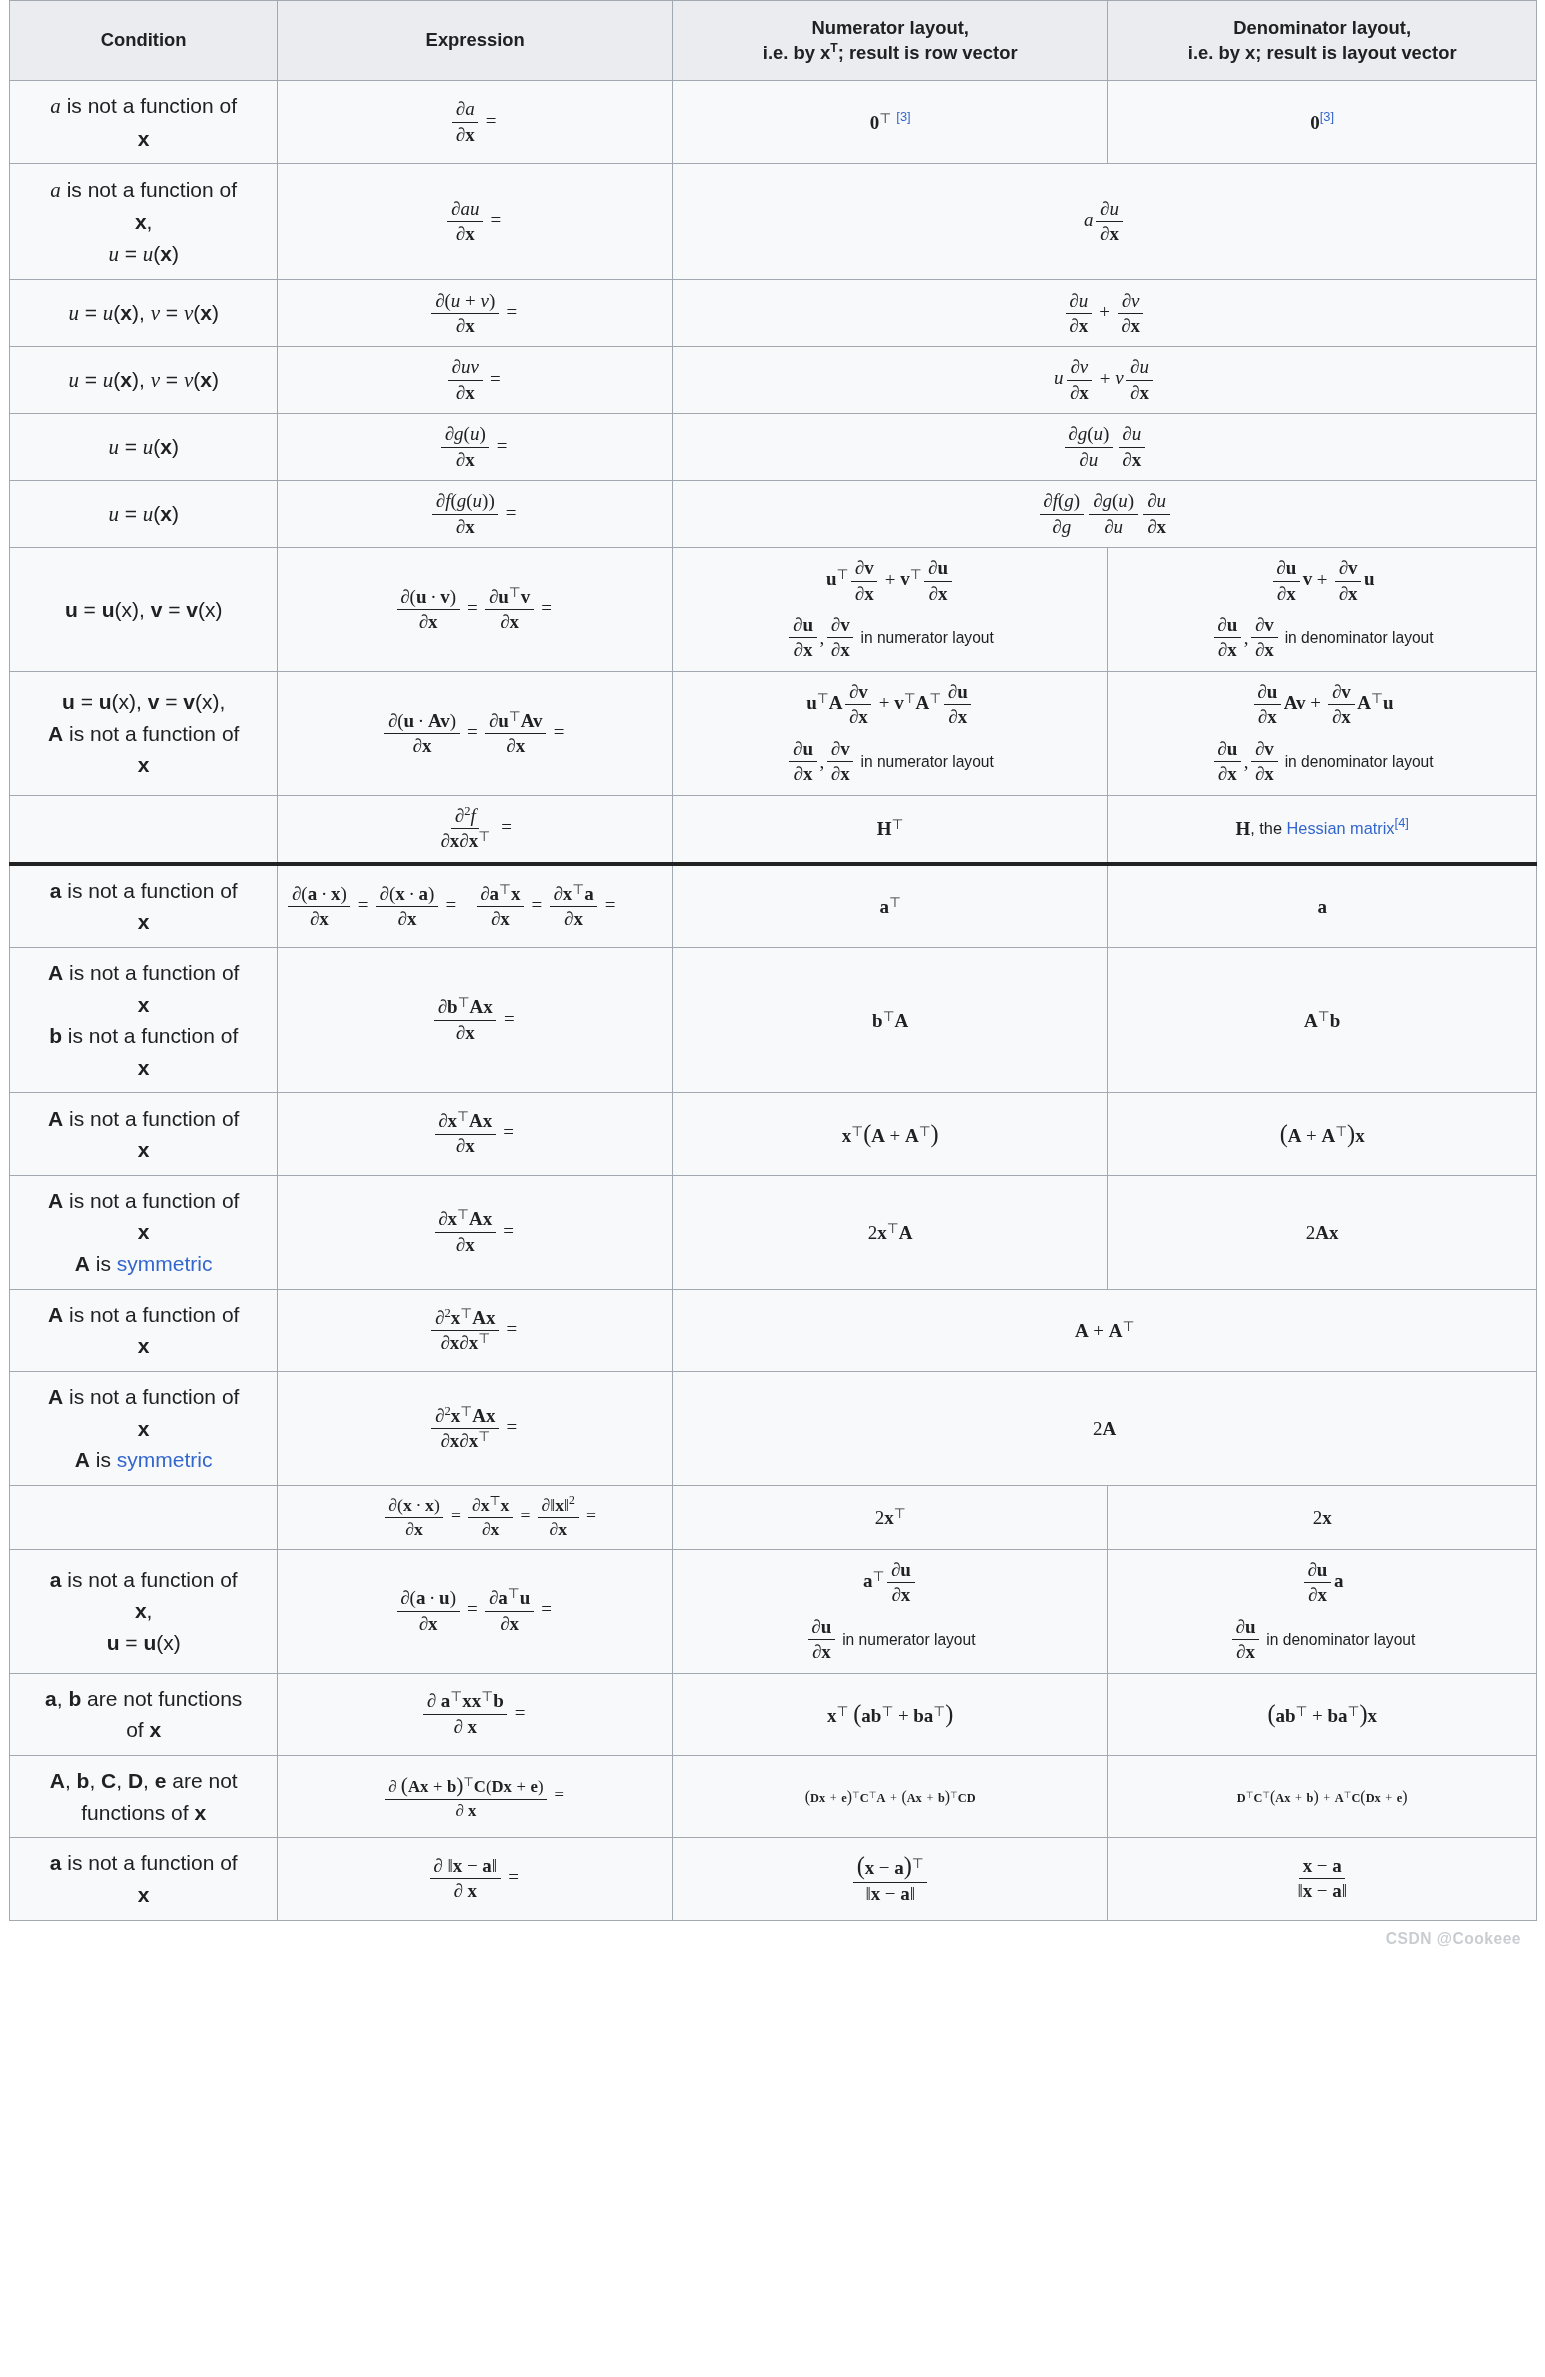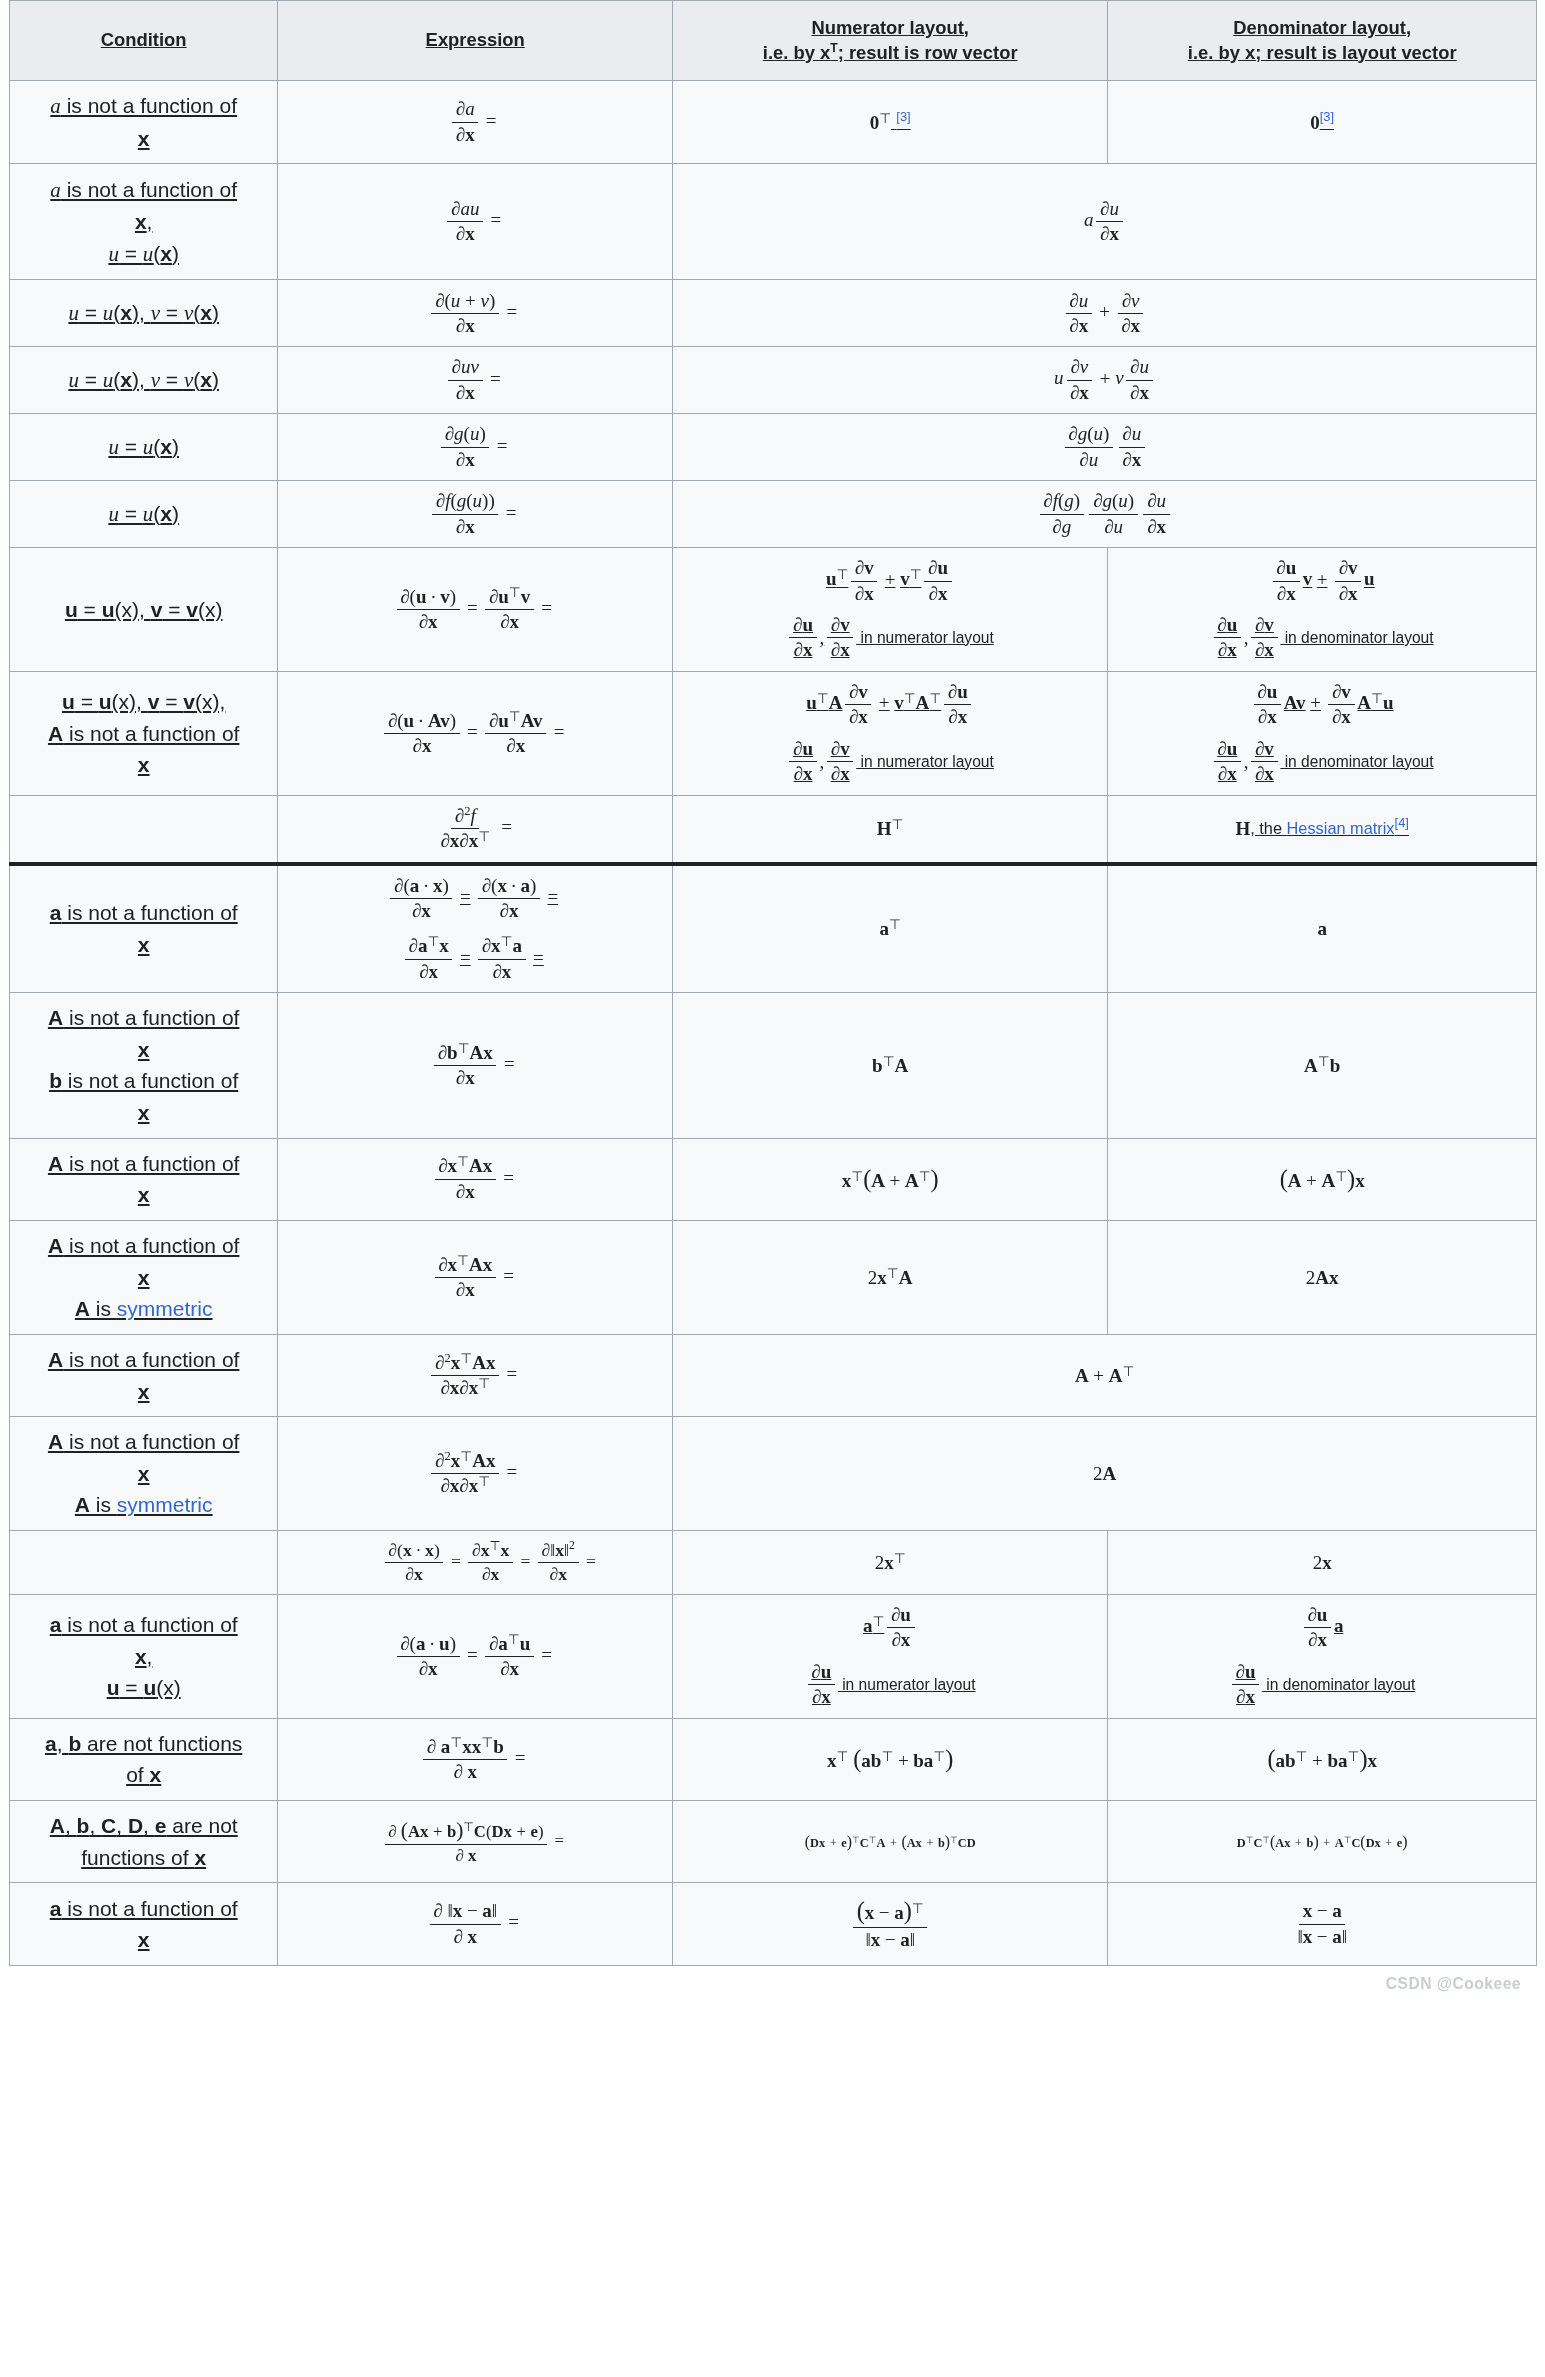--- a/index.html
+++ b/index.html
@@ -22,21 +22,20 @@
   }
   .caption .mathbit{font-weight:normal;}
 
   
   table.idt{
     border-collapse:collapse;
     width:1527px;
     margin:0 9.2px 5.5px 9.2px;
     table-layout:fixed;
     background:#0f172a;
-    text-decoration:underline;
   }
   table.idt th, table.idt td{
     border:0.9px solid #a2a9b1;
     vertical-align:middle;
     text-align:center;
     padding:9.2px 7.3px;
     background:#f8f9fa;
   }
   table.idt th{
     background:#eaecf0;
@@ -83,21 +82,21 @@
   .sup{font-size:0.66em;vertical-align:super;line-height:0;}
   .sub{font-size:0.66em;vertical-align:sub;line-height:0;}
   .tsp{font-size:0.72em;vertical-align:0.46em;line-height:0;font-family:"Liberation Serif",serif;}
   .op{padding:0 4.6px;}
   .dotop{padding:0 3.7px;}
 
   .ref{color:#3366cc;font-size:0.68em;vertical-align:super;line-height:0;
        font-family:"Liberation Sans",sans-serif;font-weight:normal;}
   .lnk{color:#3366cc;margin-top:34px;}
   .note{font-family:"Liberation Sans",sans-serif;font-size:0.82em;font-style:normal;font-weight:normal;}
-  .stack{display:flex;flex-direction:column;align-items:center;gap:13px;}
+  .stack{display:flex;flex-direction:row;align-items:flex-end;gap:13px;}
   .stack2{display:flex;flex-direction:column;align-items:center;gap:9.2px;}
   .inline-note{display:inline-flex;align-items:center;}
   .paren{font-size:1.28em;font-family:"Liberation Serif",serif;}
 
   .watermark{
     text-align:right;
     font-size:15.6px;
     color:#c9cdd1;
     font-family:"Liberation Sans",sans-serif;
     padding:3.7px 24px 9.2px 0;

